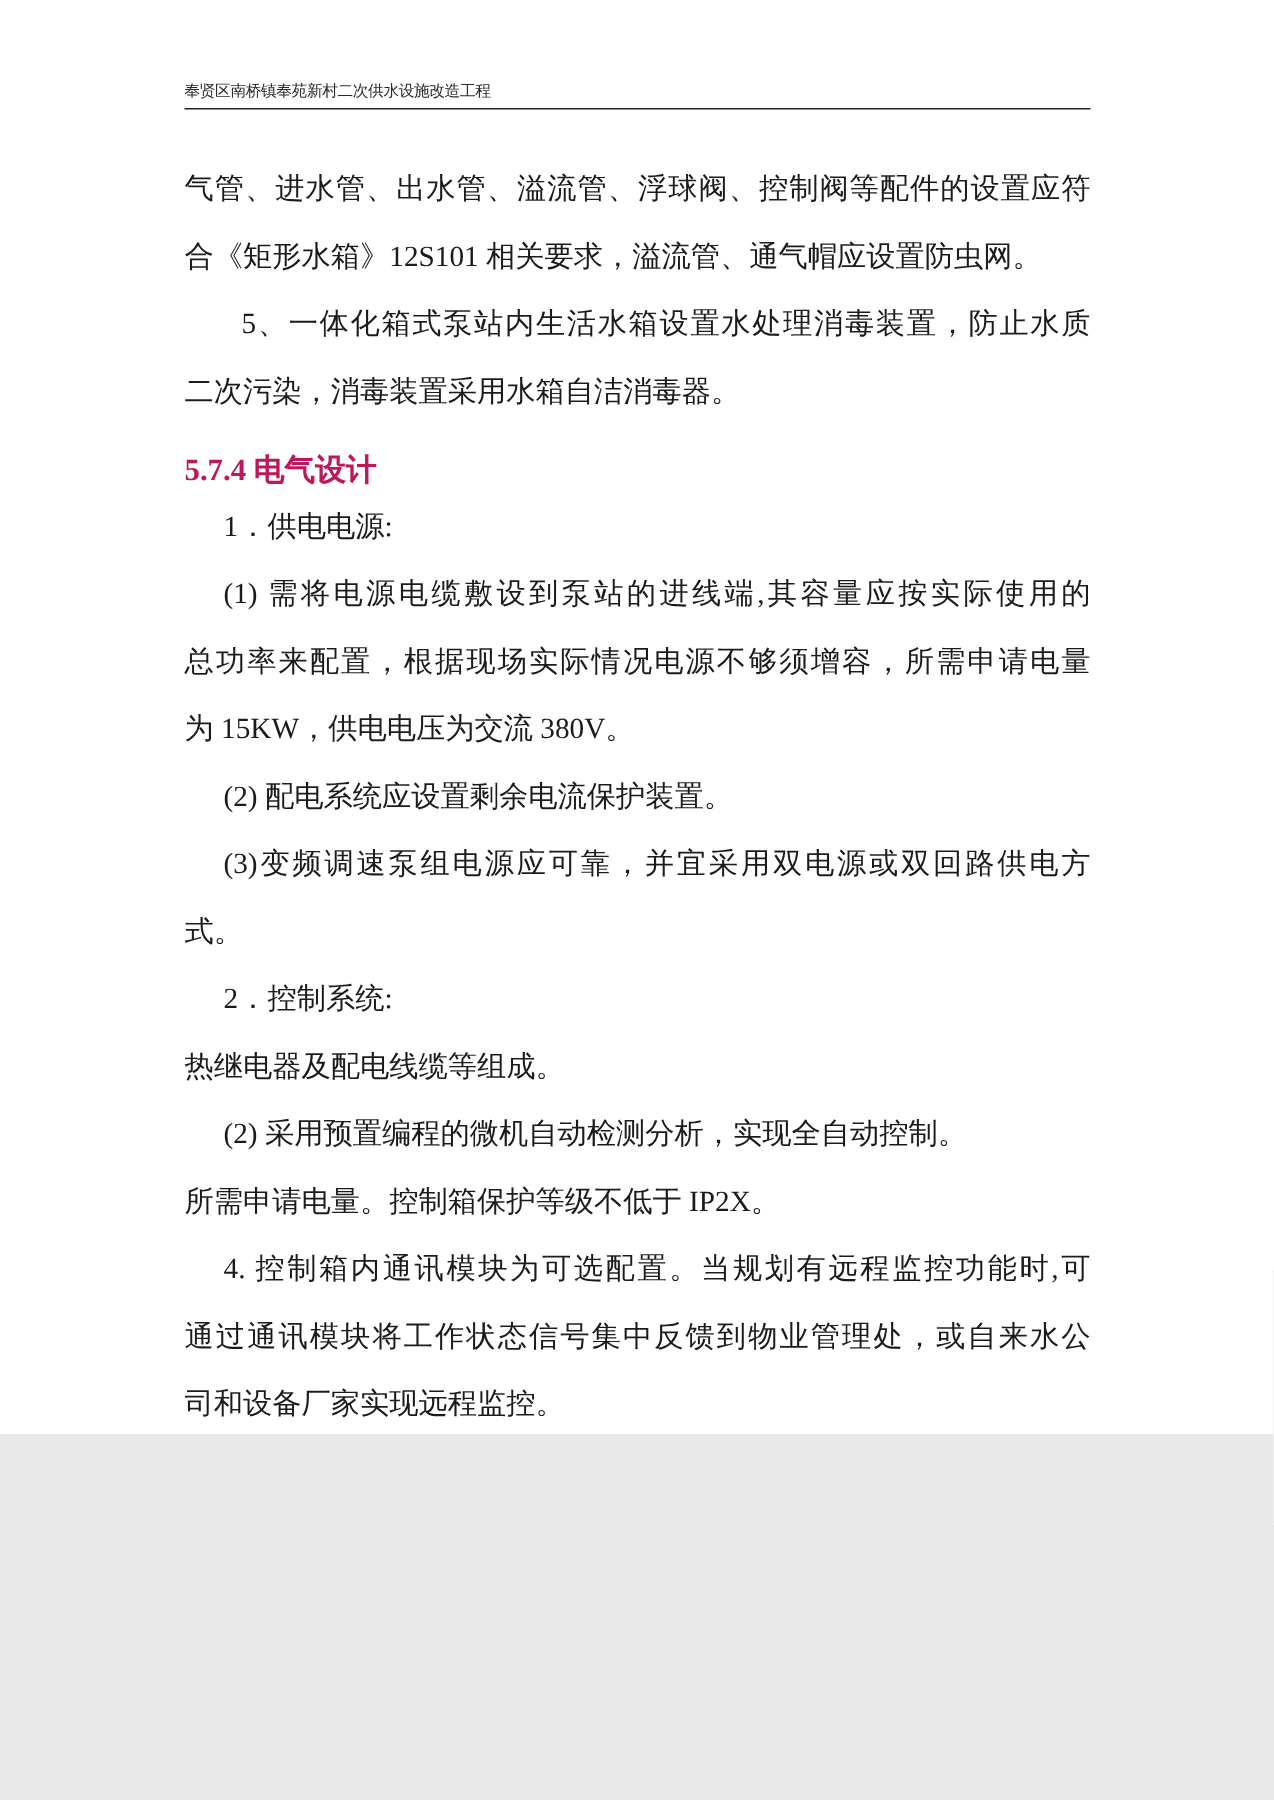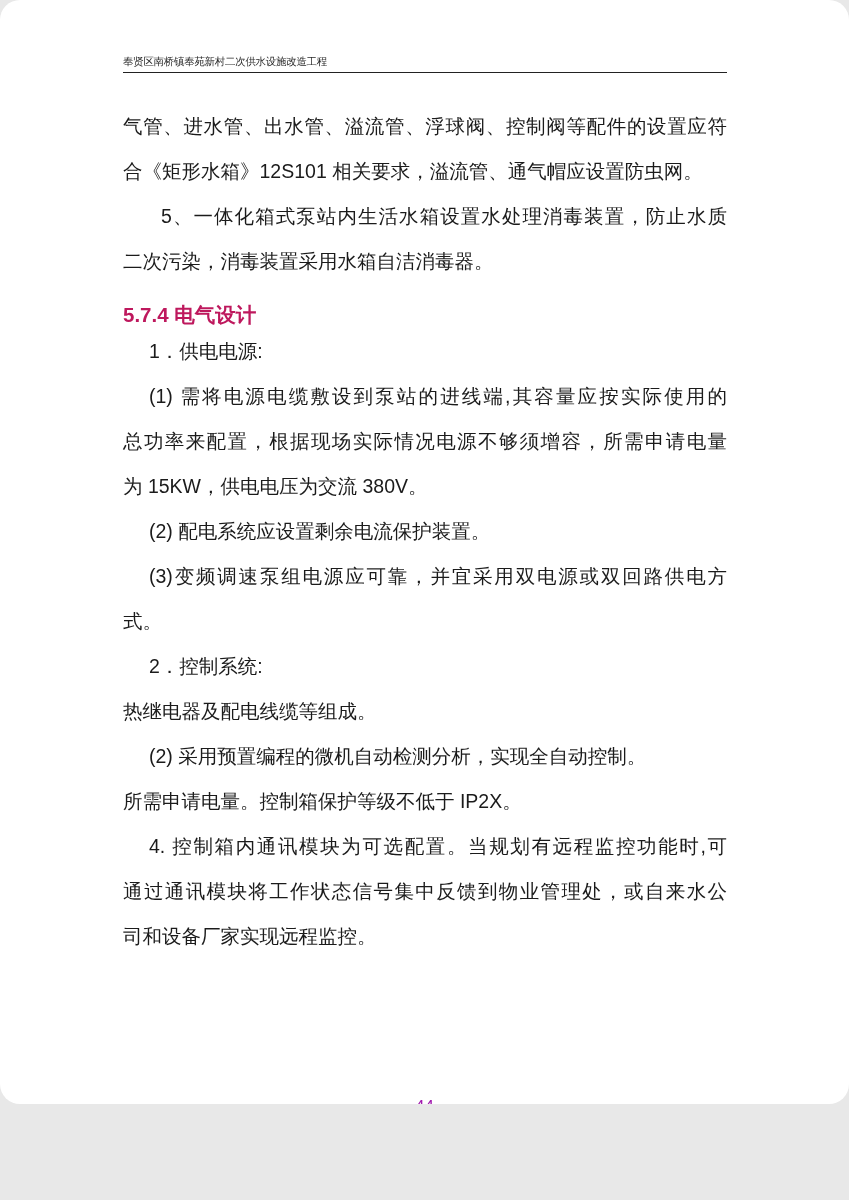--- a/index.html
+++ b/index.html
@@ -1,25 +1,24 @@
 <!DOCTYPE html>
 <html><head>
 <meta charset="utf-8">
 <style>
   html, body { margin: 0; padding: 0; background: #e8e8e8; }
   .page {
     position: relative;
     width: 849px;
-    height: 1104px;
+    height: 956px;
     margin: 0 auto;
     background: #ffffff;
-    font-family: Liberation Sans, sans-serif;
+    font-family: Liberation Serif, serif;
     color: #1b1b1b;
     overflow: hidden;
-    border-radius: 20px;
   }
   
   .page-header {
     position: absolute;
     left: 123px;
     top: 55px;
     width: 604px;
     font-size: 10.5px;
     letter-spacing: -0.3px;
     color: #2a2a2a;

